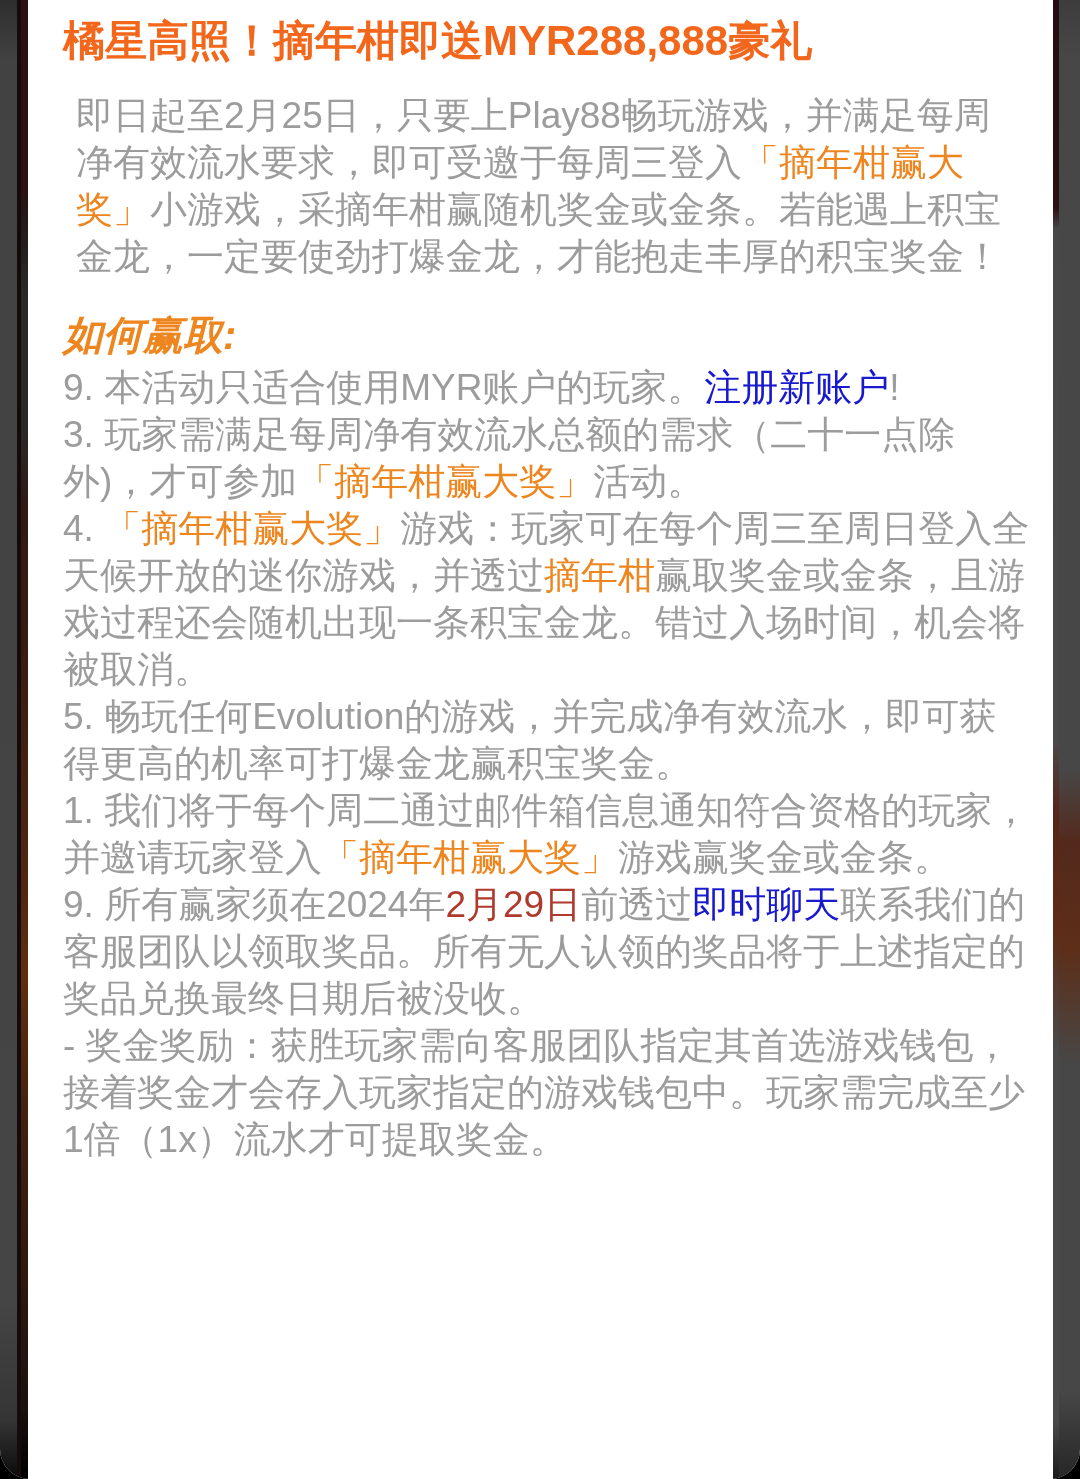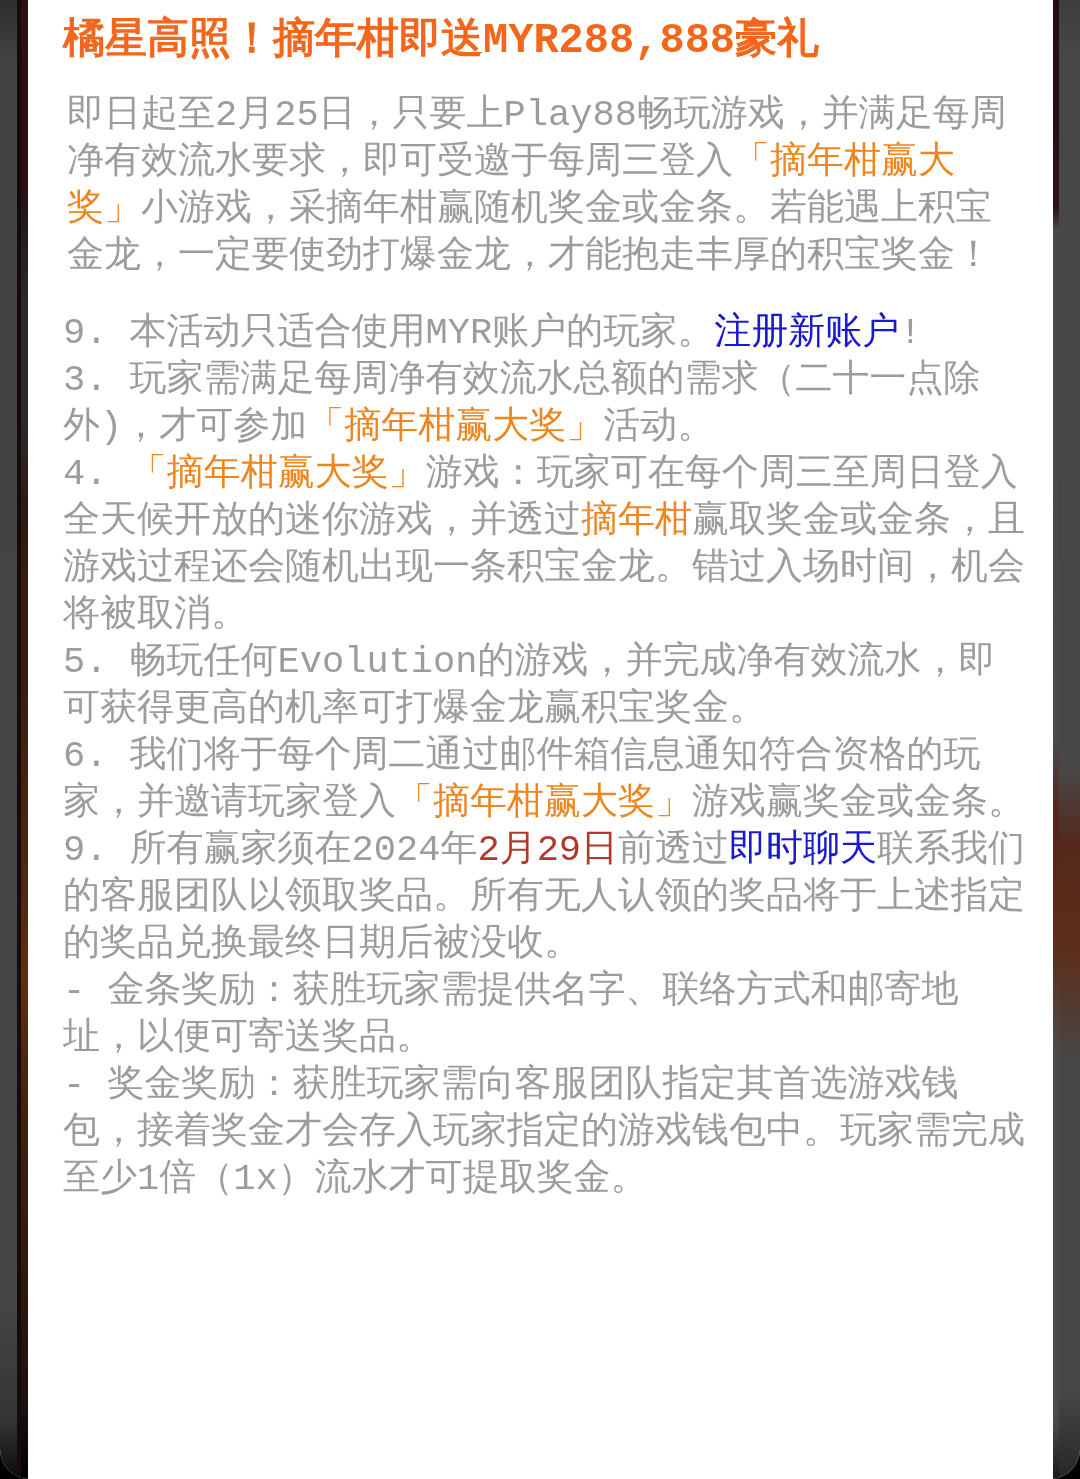--- a/index.html
+++ b/index.html
@@ -2,21 +2,21 @@
 <html><head>
 <meta charset="utf-8">
 <style>
   html,body{margin:0;padding:0;background:#000;}
   .screen{
     position:relative;
     width:1080px;height:1479px;
     background:#e5e5e5;
     border-radius:0 0 30px 30px;
     overflow:hidden;
-    font-family:Liberation Mono, monospace;
+    font-family:Liberation Sans, sans-serif;
   }
   
   .edge{position:absolute;top:0;bottom:0;}
   .edge-left{left:0;width:28px;display:flex;}
   .edge-left .strip-gray{
     width:17px;height:100%;
     background:linear-gradient(#2e2e2e 0%,#424242 4%,#454545 88%,#353535 96%,#0a0a0a 100%);
   }
   .edge-left .strip-line{width:4px;height:100%;background:#150a0c;}
   .edge-left .strip-maroon{
@@ -46,21 +46,21 @@
     box-sizing:border-box;
     padding:16px 22px 0 35px;
     overflow:hidden;
   }
   .modal h1{
     margin:0 0 26px 0;
     font-size:42px;line-height:50px;font-weight:700;
     color:var(--title-orange);
   }
   .para{
-    margin:4px;
+    margin:13px;
     font-size:37px;line-height:47px;
     color:var(--body-gray);
     font-weight:400;
   }
   .intro{margin-bottom:30px;}
   .period{margin-bottom:44px;}
   .h-label{
     font-weight:700;font-style:italic;
     color:var(--head-orange);
     font-size:39px;
@@ -92,26 +92,26 @@
     <div class="strip-inner"></div>
     <div class="strip-outer"></div>
   </div>
 
   <div class="modal">
     <h1>橘星高照！摘年柑即送MYR288,888豪礼</h1>
 
     <p class="para intro"><span> 即日起至2月25日，只要上Play88畅玩游戏，并满足每周净有效流水要求，即可受邀于每周三登入</span><span class="seg-orange">「摘年柑赢大奖」</span><span>小游戏，采摘年柑赢随机奖金或金条。若能遇上积宝金龙，一定要使劲打爆金龙，才能抱走丰厚的积宝奖金！</span></p>
 
 
+    <h2>如何赢取:</h2>
 
     <div id="rules-list">
         <p class="para rule"><span>9. 本活动只适合使用MYR账户的玩家。</span><span class="seg-link">注册新账户</span><span>!</span></p>
         <p class="para rule"><span>3. 玩家需满足每周净有效流水总额的需求（二十一点除外)，才可参加</span><span class="seg-orange">「摘年柑赢大奖」</span><span>活动。</span></p>
         <p class="para rule"><span>4. </span><span class="seg-orange">「摘年柑赢大奖」</span><span>游戏：玩家可在每个周三至周日登入全天候开放的迷你游戏，并透过</span><span class="seg-orange">摘年柑</span><span>赢取奖金或金条，且游戏过程还会随机出现一条积宝金龙。错过入场时间，机会将被取消。</span></p>
         <p class="para rule"><span>5. 畅玩任何Evolution的游戏，并完成净有效流水，即可获得更高的机率可打爆金龙赢积宝奖金。</span></p>
-        <p class="para rule"><span>6. 我们将于每个周二通过邮件箱信息通知符合资格的玩家，并邀请玩家登入</span><span class="seg-orange">「摘年柑赢大奖」</span><span>游戏赢奖金或金条。</span></p>
+        <p class="para rule"><span>1. 我们将于每个周二通过邮件箱信息通知符合资格的玩家，并邀请玩家登入</span><span class="seg-orange">「摘年柑赢大奖」</span><span>游戏赢奖金或金条。</span></p>
         <p class="para rule"><span>9. 所有赢家须在2024年</span><span class="seg-red">2月29日</span><span>前透过</span><span class="seg-link">即时聊天</span><span>联系我们的客服团队以领取奖品。所有无人认领的奖品将于上述指定的奖品兑换最终日期后被没收。</span></p>
-        <p class="para rule"><span>- 金条奖励：获胜玩家需提供名字、联络方式和邮寄地址，以便可寄送奖品。</span></p>
         <p class="para rule"><span>- 奖金奖励：获胜玩家需向客服团队指定其首选游戏钱包，接着奖金才会存入玩家指定的游戏钱包中。玩家需完成至少1倍（1x）流水才可提取奖金。</span></p>
       </div>
   </div>
 
 </div>
 
 </body></html>

